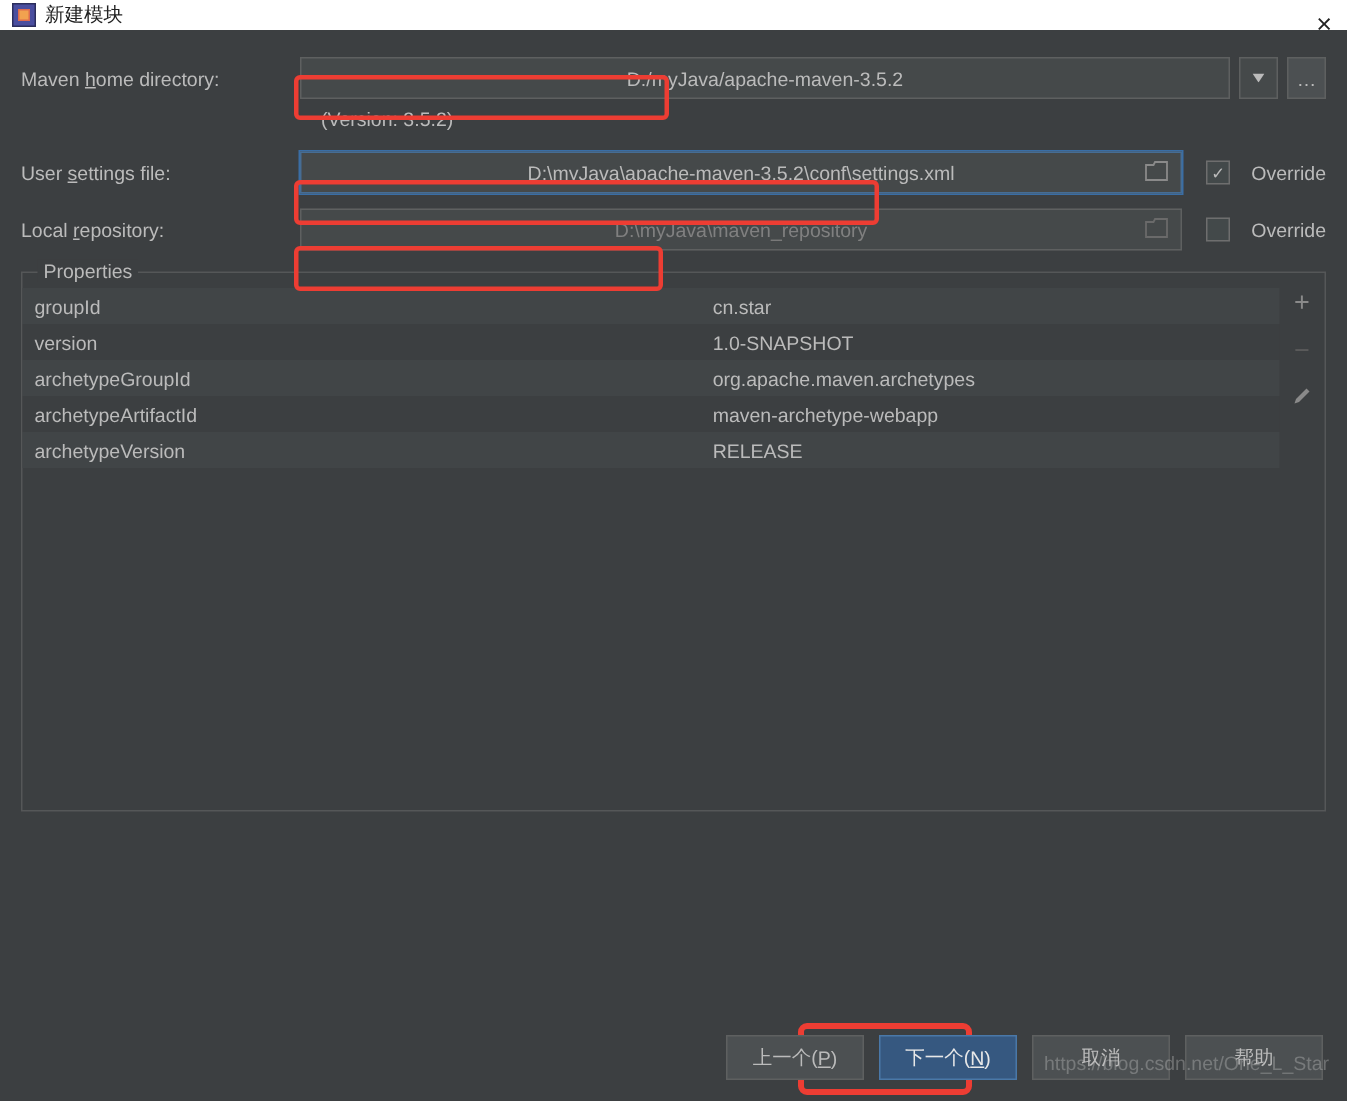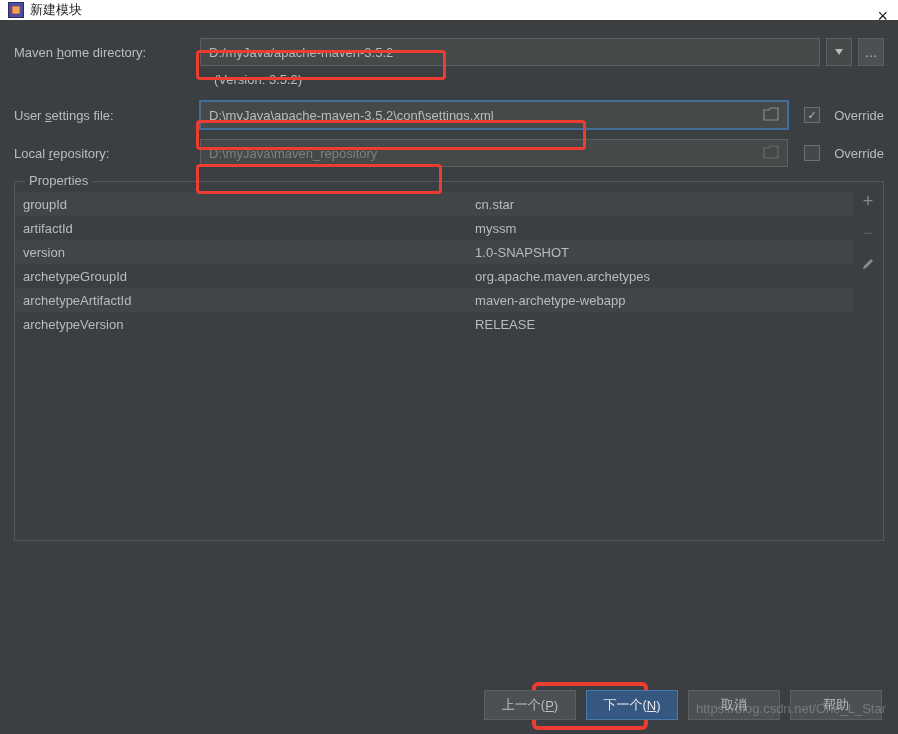--- a/index.html
+++ b/index.html
@@ -45,20 +45,21 @@
 .field {
   flex: 1;
   height: 28px;
   background: #45494a;
   border: 1px solid #5e6060;
   display: flex;
   align-items: center;
   padding: 0 8px;
   color: #bbbbbb;
   position: relative;
+  justify-content: center;
 }
 .field.focused { border: 1px solid #466d94; box-shadow: 0 0 0 1px #3a6ea5; }
 .field-disabled { color: #808080; }
 .field .browse-icon { position: absolute; right: 8px; color: #7a7a7a; }
 .dropdown-btn {
   width: 26px; height: 28px; background: #45494a; border: 1px solid #5e6060;
   display: flex; align-items: center; justify-content: center; color: #bbbbbb;
 }
 .ellipsis-btn {
   width: 26px; height: 28px; background: #4c5052; border: 1px solid #5e6060;
@@ -190,24 +191,20 @@
   </div>
 
   <div class="fieldset">
     <div class="fieldset-label">Properties</div>
     <div class="prop-table" id="prop-table">
         <div class="prop-row">
           <div class="prop-key">groupId</div>
           <div class="prop-val">cn.star</div>
         </div>
         <div class="prop-row">
-          <div class="prop-key">artifactId</div>
-          <div class="prop-val">myssm</div>
-        </div>
-        <div class="prop-row">
           <div class="prop-key">version</div>
           <div class="prop-val">1.0-SNAPSHOT</div>
         </div>
         <div class="prop-row">
           <div class="prop-key">archetypeGroupId</div>
           <div class="prop-val">org.apache.maven.archetypes</div>
         </div>
         <div class="prop-row">
           <div class="prop-key">archetypeArtifactId</div>
           <div class="prop-val">maven-archetype-webapp</div>

